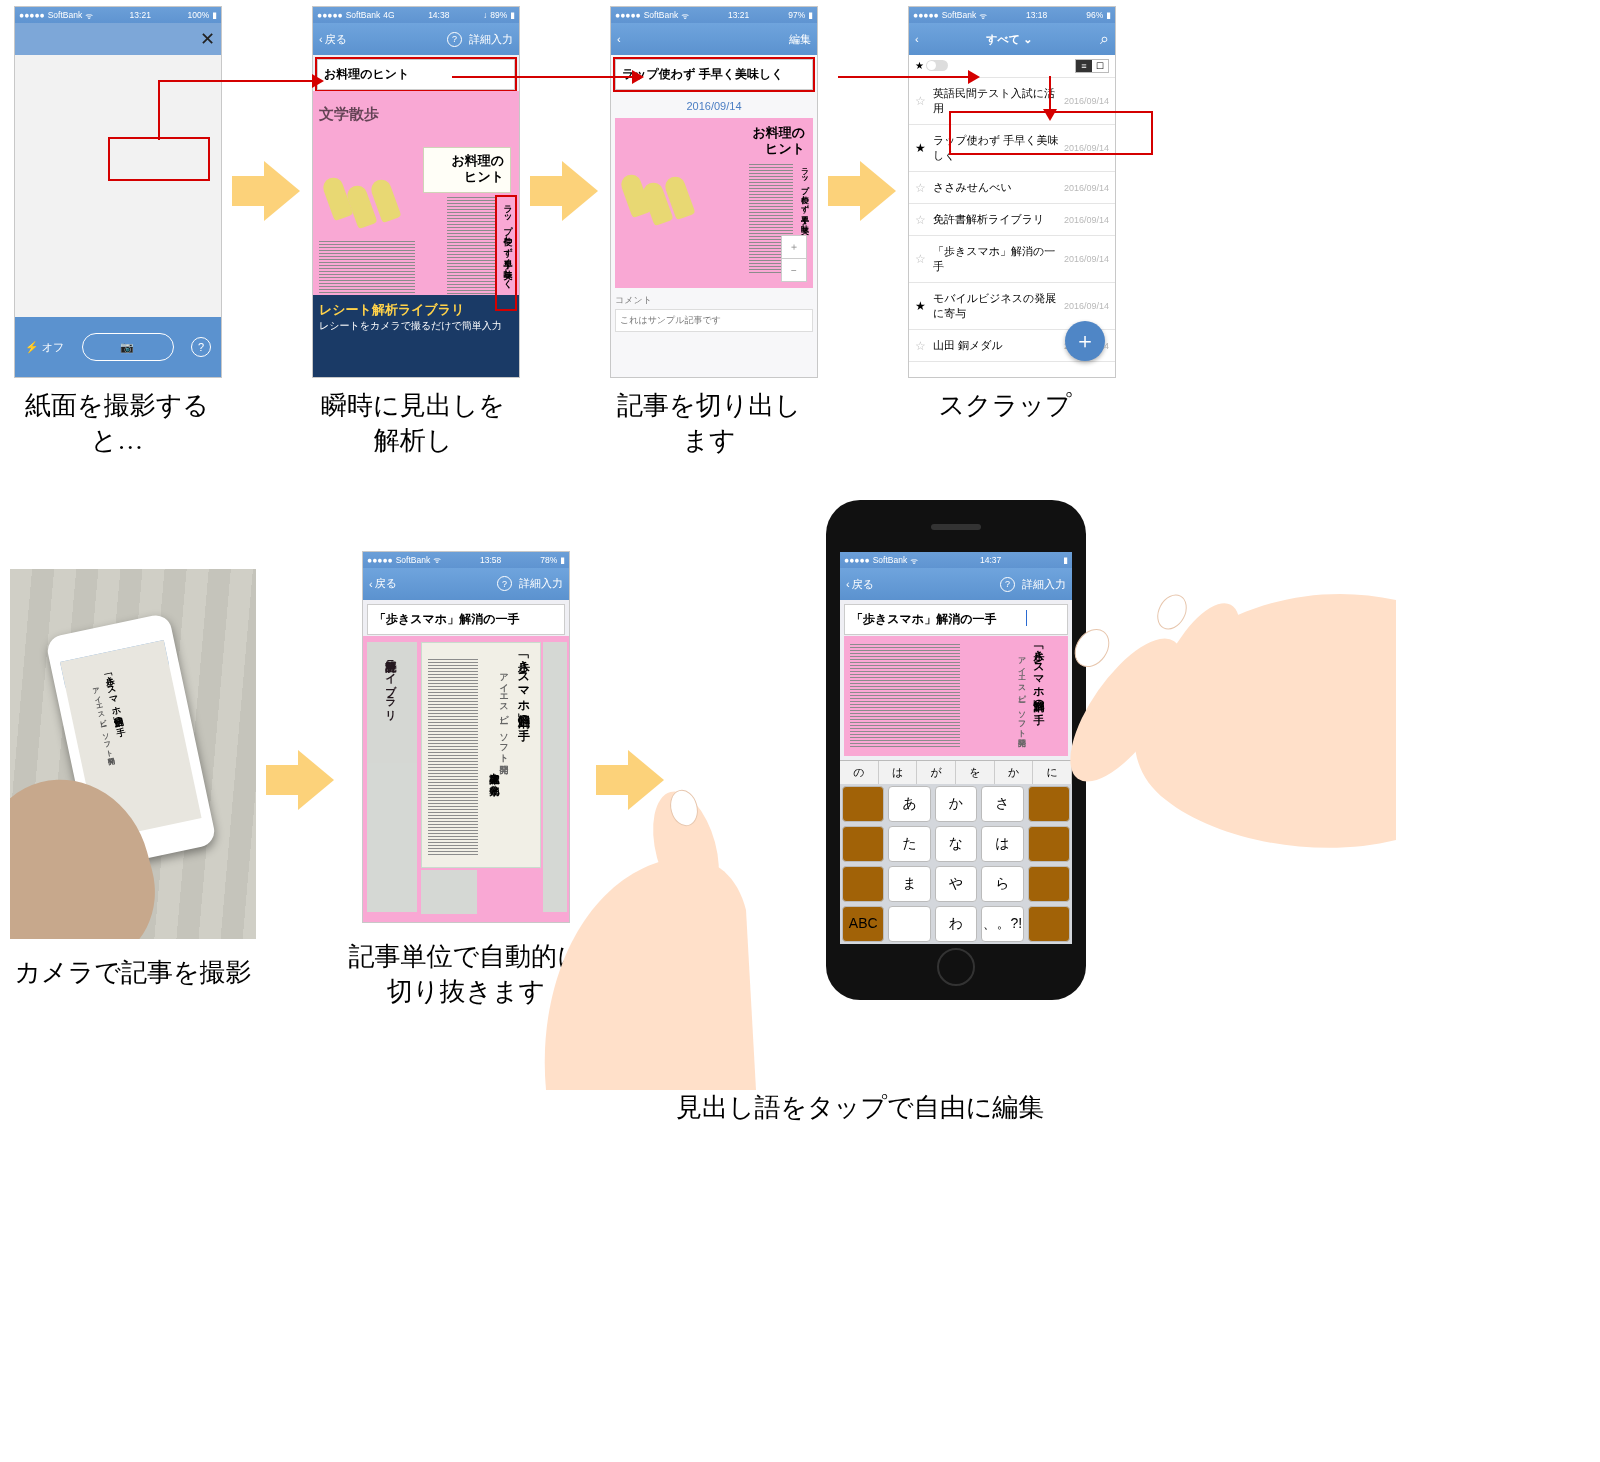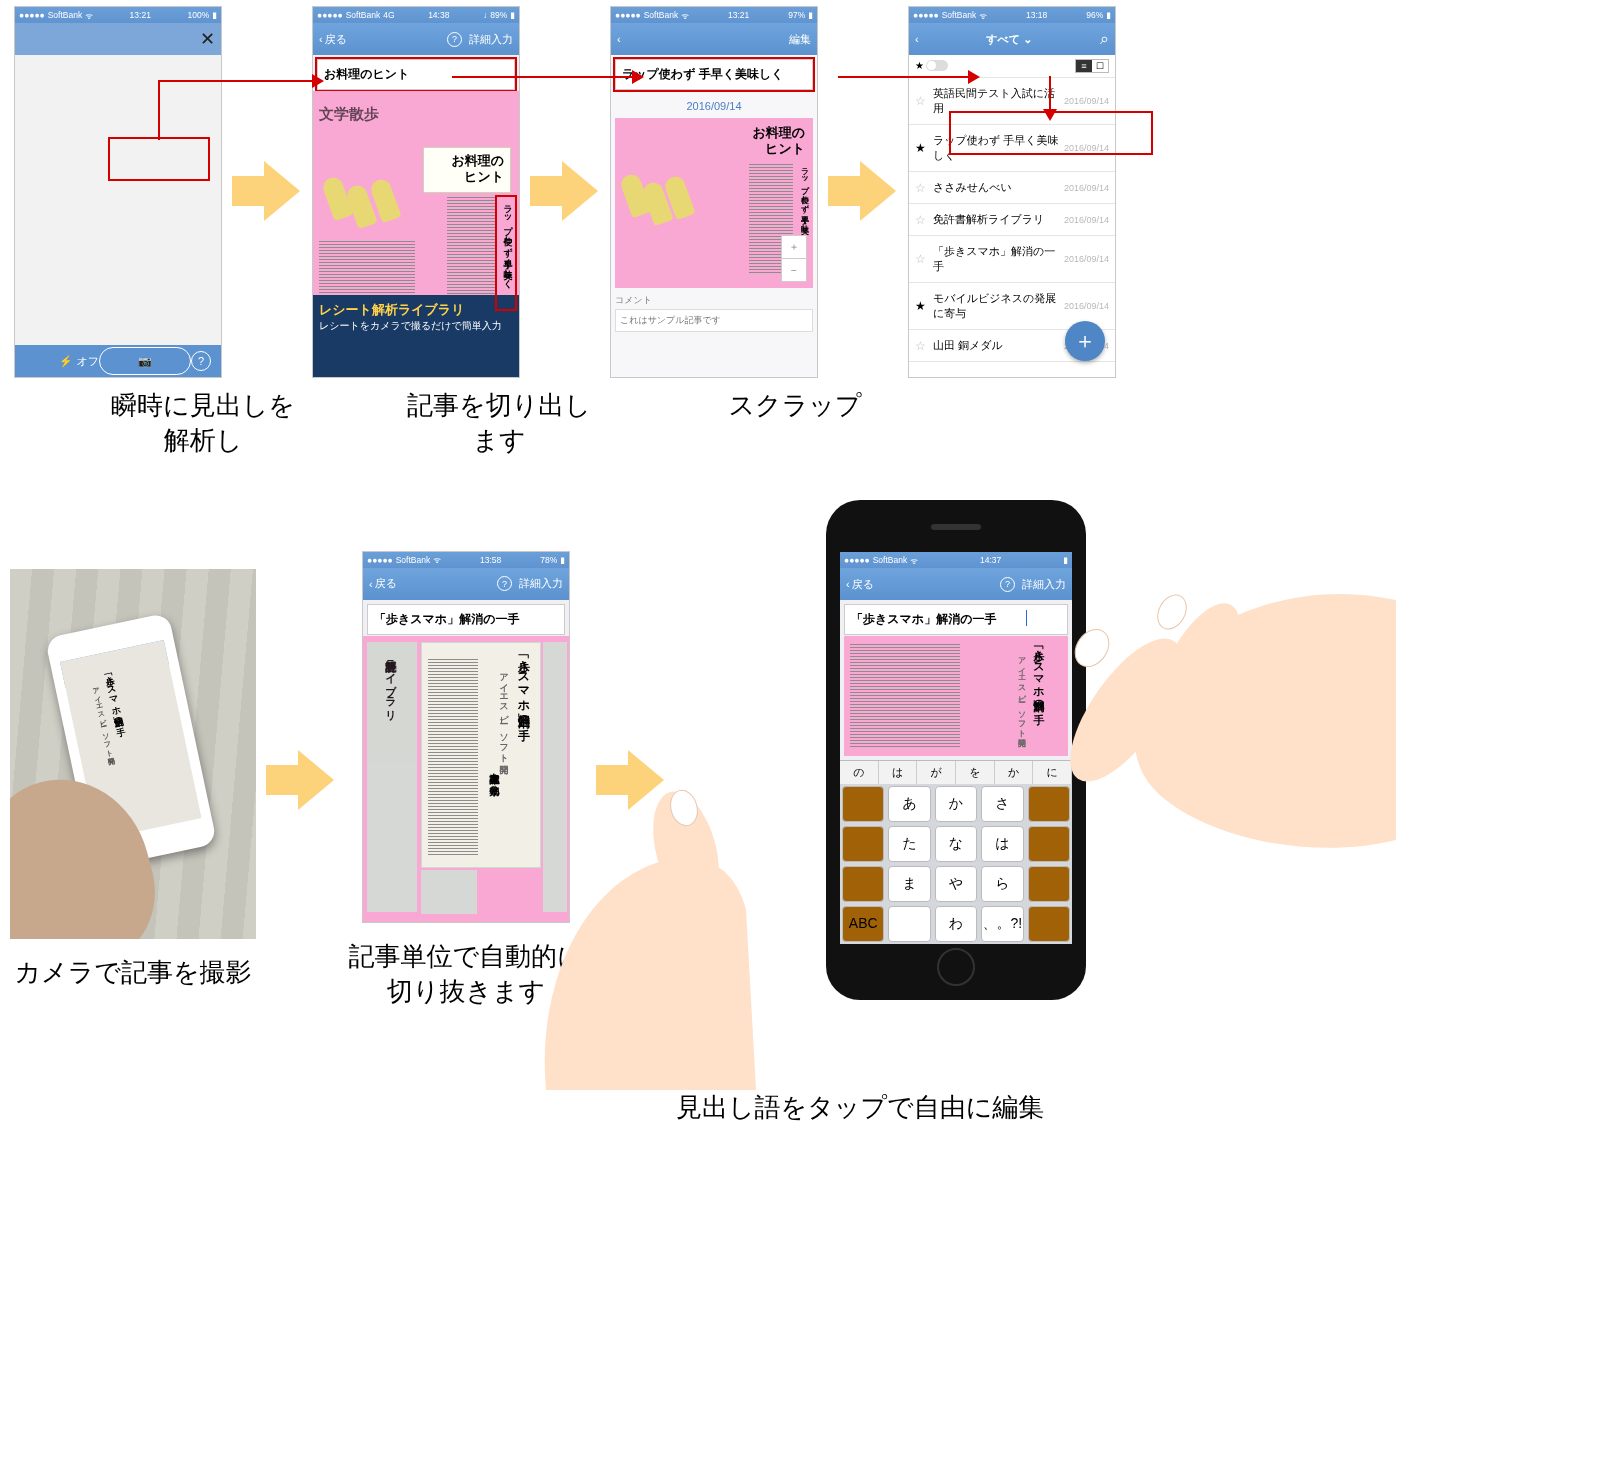--- a/index.html
+++ b/index.html
@@ -33,21 +33,21 @@
 .navbar .nb-btn{display:flex;align-items:center;gap:2px}
 .navbar .nb-center{flex:1;text-align:center;font-weight:bold}
 .content{position:absolute;top:48px;left:0;right:0;bottom:0;background:#efeff4;overflow:hidden}
 .headline-bar{background:#fff;border:1px solid #ccc;margin:4px;padding:6px 6px;font-size:12px;font-weight:bold}
 .date-center{text-align:center;font-size:11px;color:#4b7ec3;padding:6px 0}
 .article-img{margin:0 4px;height:170px;background:#e0e0d6;position:relative;overflow:hidden}
 .corn{position:absolute;width:20px;height:42px;background:#e8d873;border-radius:10px 10px 4px 4px;transform:rotate(-20deg)}
 .comment-block{margin:6px 4px 8px;font-size:9px;color:#777}
 .comment-block .cval{background:#fff;border:1px solid #ddd;padding:4px;margin-top:2px}
 
-.camera-bottom{position:absolute;left:0;right:0;bottom:0;height:32px;background:#5b92cf;display:flex;align-items:center;justify-content:flex-end;padding:0 10px;color:#fff;font-size:11px}
+.camera-bottom{position:absolute;left:0;right:0;bottom:0;height:32px;background:#5b92cf;display:flex;align-items:center;justify-content:space-between;padding:14px 10px;color:#fff;font-size:11px}
 .camera-bottom .shutter{width:90px;height:26px;border:1px solid #fff;border-radius:14px;display:flex;align-items:center;justify-content:center}
 
 .list-item{display:flex;align-items:center;padding:8px 6px;border-bottom:1px solid #e5e5e5;background:#fff;font-size:11px}
 .list-item .star{width:14px;color:#bbb;font-size:12px;margin-right:4px}
 .list-item .star.on{color:#000}
 .list-item .ltitle{flex:1}
 .list-item .ldate{font-size:9px;color:#b9b9b9;margin-left:4px}
 .fab{position:absolute;right:10px;bottom:16px;width:40px;height:40px;border-radius:50%;background:#4f86c6;color:#fff;display:flex;align-items:center;justify-content:center;font-size:22px;box-shadow:0 2px 4px rgba(0,0,0,.3)}
 .view-toggle{position:absolute;right:6px;top:4px;display:flex;border:1px solid #bbb}
 .view-toggle span{width:16px;height:12px;display:flex;align-items:center;justify-content:center;font-size:9px}
@@ -312,20 +312,21 @@
               <span class="ltitle">山田 銅メダル</span>
               <span class="ldate">2016/09/14</span>
             </div>
           </div>
       <div class="fab">＋</div>
     </div>
   </div>
 </div>
 
 <div class="captions1">
+  <div class="caption" style="width:206px;margin-left:4px">紙面を撮影すると…</div>
   <div style="width:90px"></div>
   <div class="caption" style="width:206px">瞬時に見出しを解析し</div>
   <div style="width:90px"></div>
   <div class="caption" style="width:206px">記事を切り出します</div>
   <div style="width:90px"></div>
   <div class="caption" style="width:206px">スクラップ</div>
 </div>
 
 <div class="row row2">
 

